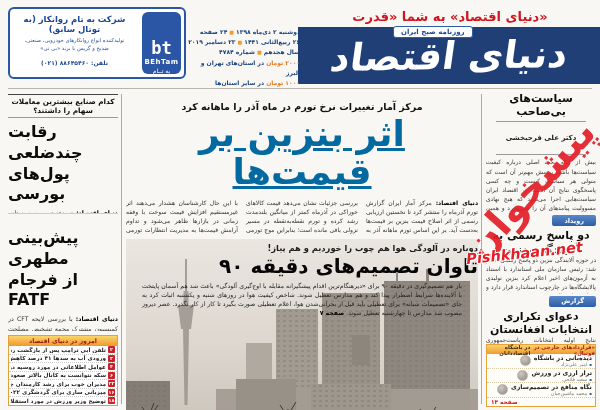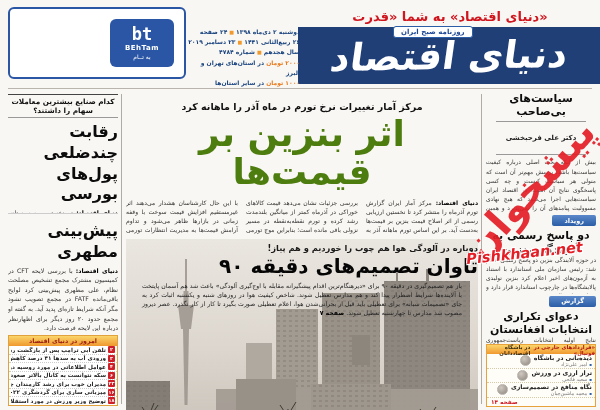--- a/index.html
+++ b/index.html
@@ -19,58 +19,58 @@
   .banner-badge { position:absolute; left:393px; top:26px; z-index:3;
     background:#fff; border:1px solid #2b5ea7; border-radius:3px;
     padding:1px 7px; font-size:7px; font-weight:bold; color:#1d4796; }
   .dateline { position:absolute; left:188px; top:27px; width:112px;
     font-size:6px; line-height:1.7; color:#16417e; font-weight:bold; text-align:right; }
   .dl-sep { color:#f0992f; font-size:5px; margin:0 2px; }
   .dl-price { color:#e87b1e; }
   .ad { position:absolute; left:8px; top:7px; width:178px; height:72px;
     background:#fff; border:2px solid #2a56a5; border-radius:6px;
     display:flex; flex-direction:row; align-items:stretch; }
-  .ad-logo { width:64px; margin:10px; background:#2a56a5; border-radius:6px; color:#fff;
-    display:flex; flex-direction:column; align-items:center; justify-content:center; gap:1px; }
+  .ad-logo { width:39px; margin:3px; background:#2a56a5; border-radius:6px; color:#fff;
+    display:flex; flex-direction:column; align-items:center; justify-content:flex-end; gap:1px; }
   .ad-bt { font-size:17px; font-weight:bold; line-height:1; font-family:"DejaVu Sans Mono", monospace; }
   .ad-name { font-size:7px; font-weight:bold; letter-spacing:.5px; }
   .ad-fa { font-size:6px; }
   .ad-text { flex:1; padding:5px 4px; text-align:center; }
   .ad-title { font-size:8.5px; font-weight:bold; color:#1d4796; margin-bottom:3px; }
   .ad-line { font-size:5.3px; color:#2a56a5; line-height:1.5; }
   .ad-phone { font-size:6px; color:#1d4796; font-weight:bold; margin-top:6px; }
   .header-rule { position:absolute; top:88px; left:8px; width:584px; height:1px; background:#b9b4ad; }
   
   .vline { position:absolute; top:94px; width:1px; height:310px; background:#b0aba4; }
   .v1 { left:121px; } .v2 { left:481px; }
   .col-left { position:absolute; left:8px; top:94px; width:110px; height:312px; }
   .col-mid { position:absolute; left:126px; top:92px; width:352px; height:316px; }
   .col-right { position:absolute; left:486px; top:92px; width:110px; height:316px; }
   
   .kicker-sm { font-size:7.3px; font-weight:bold; text-align:center; color:#111;
     border-top:1px solid #444; border-bottom:1px solid #999; padding:2px 0; }
-  .headline-lg { font-size:16px; font-weight:bold; text-align:right; line-height:1.3;
+  .headline-lg { font-size:16px; font-weight:bold; text-align:left; line-height:1.3;
     color:#0c0c0c; margin:4px 0 3px; }
   .body-sm { font-size:6.2px; text-align:justify; color:#333; line-height:1.55; overflow:hidden; }
   .lead-word { font-weight:bold; color:#000; }
   .l-art1 { height:119px; overflow:hidden; }
-  .l-art2 { height:118px; overflow:hidden; border-top:1px solid #ccc; padding-top:3px; }
+  .l-art2 { height:118px; overflow:hidden; border-top:1px solid #ccc; padding-top:10px; }
   .today-box { position:absolute; top:241px; left:0; right:0; height:71px;
     border:1px solid #e0a23c; background:#fff; overflow:hidden; }
   .today-header { height:10px; background:linear-gradient(#fbd56b,#ef982e);
     color:#9b1c10; font-size:6.3px; font-weight:bold; text-align:center; line-height:10px; }
   .today-row { height:8.5px; display:flex; align-items:center; gap:2px;
     border-bottom:1px dotted #ccc; padding:0 2px; }
   .today-num { min-width:7px; height:7px; background:#cf2027; color:#fff; font-size:4.8px;
     font-weight:bold; display:flex; align-items:center; justify-content:center; border-radius:1px; }
   .today-text { font-size:5.7px; font-weight:bold; color:#222; white-space:nowrap; overflow:hidden; }
   
   .mid-kicker { text-align:center; font-size:9.5px; font-weight:bold; color:#111; margin-top:9px; }
-  .mid-headline { text-align:center; font-size:36px; font-weight:bold; color:#4d7c0f;
-    line-height:1.05; margin:3px 0 7px; letter-spacing:-1px; }
+  .mid-headline { text-align:center; font-size:36px; font-weight:bold; color:#0369a1;
+    line-height:1.05; margin:3px 0 7px; letter-spacing:-1px;text-decoration:underline; }
   .mid-cols { display:flex; gap:8px; height:36px; overflow:hidden;
     font-size:6.1px; text-align:justify; line-height:1.5; color:#333; }
   .mid-cols > div { flex:1; }
   .photo { position:relative; margin-top:5px; height:199px; background:#d8d2ca; overflow:hidden; }
   .photo svg { position:absolute; inset:0; }
   .photo-kicker { position:relative; z-index:2; text-align:right; font-size:8.3px;
     font-weight:bold; color:#1a1a1a; padding-top:4px; }
   .photo-headline { position:relative; z-index:2; font-size:20px;
     font-weight:bold; color:#050505; margin-top:1px; }
   .photo-body { position:relative; z-index:2; width:320px; margin:3px auto 0;
@@ -135,20 +135,26 @@
       <span class="dl-price">۱۰۰۰ تومان</span> <span>در سایر استان‌ها</span>
     </div>
   </div>
 
   <div class="ad">
     <div class="ad-logo">
       <span class="ad-bt">bt</span>
       <span class="ad-name">BEhTam</span>
       <span class="ad-fa">به تــام</span>
     </div>
+    <div class="ad-text">
+      <div class="ad-title">شرکت به تام روانکار (به توتال سابق)</div>
+      <div class="ad-line">تولیدکننده انواع روانکارهای خودرویی، صنعتی،</div>
+      <div class="ad-line">ضدیخ و گریس با برند «بی تی»</div>
+      <div class="ad-phone">تلفن: ۸۸۶۴۵۴۶۰ (۰۲۱)</div>
+    </div>
   </div>
 
   <div class="header-rule"></div>
   <div class="vline v1"></div>
   <div class="vline v2"></div>
 
   <aside class="col-left">
     <article class="l-art1">
       <div class="kicker-sm">کدام صنایع بیشترین معاملات سهام را داشتند؟</div>
       <h2 class="headline-lg">
@@ -158,20 +164,21 @@
       <p class="body-sm">
         <span class="lead-word">دنیای اقتصاد:</span>
         <span>در نخستین روز زمستان، شاخص کل بورس تهران با رشد ۹۵۶ واحدی به قله تازه‌ای رسید و رقابت پول‌های تازه‌وارد میان صنایع بزرگ و کوچک شدت گرفت. در این میان سه گروه کالایی مقصد اصلی نقدینگی بودند و صف‌های خرید در نمادهای کوچک‌تر نیز سنگین شد.</span>
         
       </p>
     </article>
 
     <article class="l-art2">
       <h2 class="headline-lg">
         <span>پیش‌بینی مطهری</span><br>
+        <span>از فرجام FATF</span>
       </h2>
       <p class="body-sm">
         <span class="lead-word">دنیای اقتصاد:</span>
         <span>با بررسی لایحه CFT در کمیسیون مشترک مجمع تشخیص مصلحت نظام، علی مطهری پیش‌بینی کرد لوایح باقی‌مانده FATF در مجمع تصویب نشود مگر آنکه شرایط تازه‌ای پدید آید. به گفته او مجمع حدود ۲۰ روز دیگر برای اظهارنظر درباره این لایحه فرصت دارد.</span>
         
       </p>
     </article>
 
     <section class="today-box">
       <div class="today-header">امروز در دنیای اقتصاد</div>

